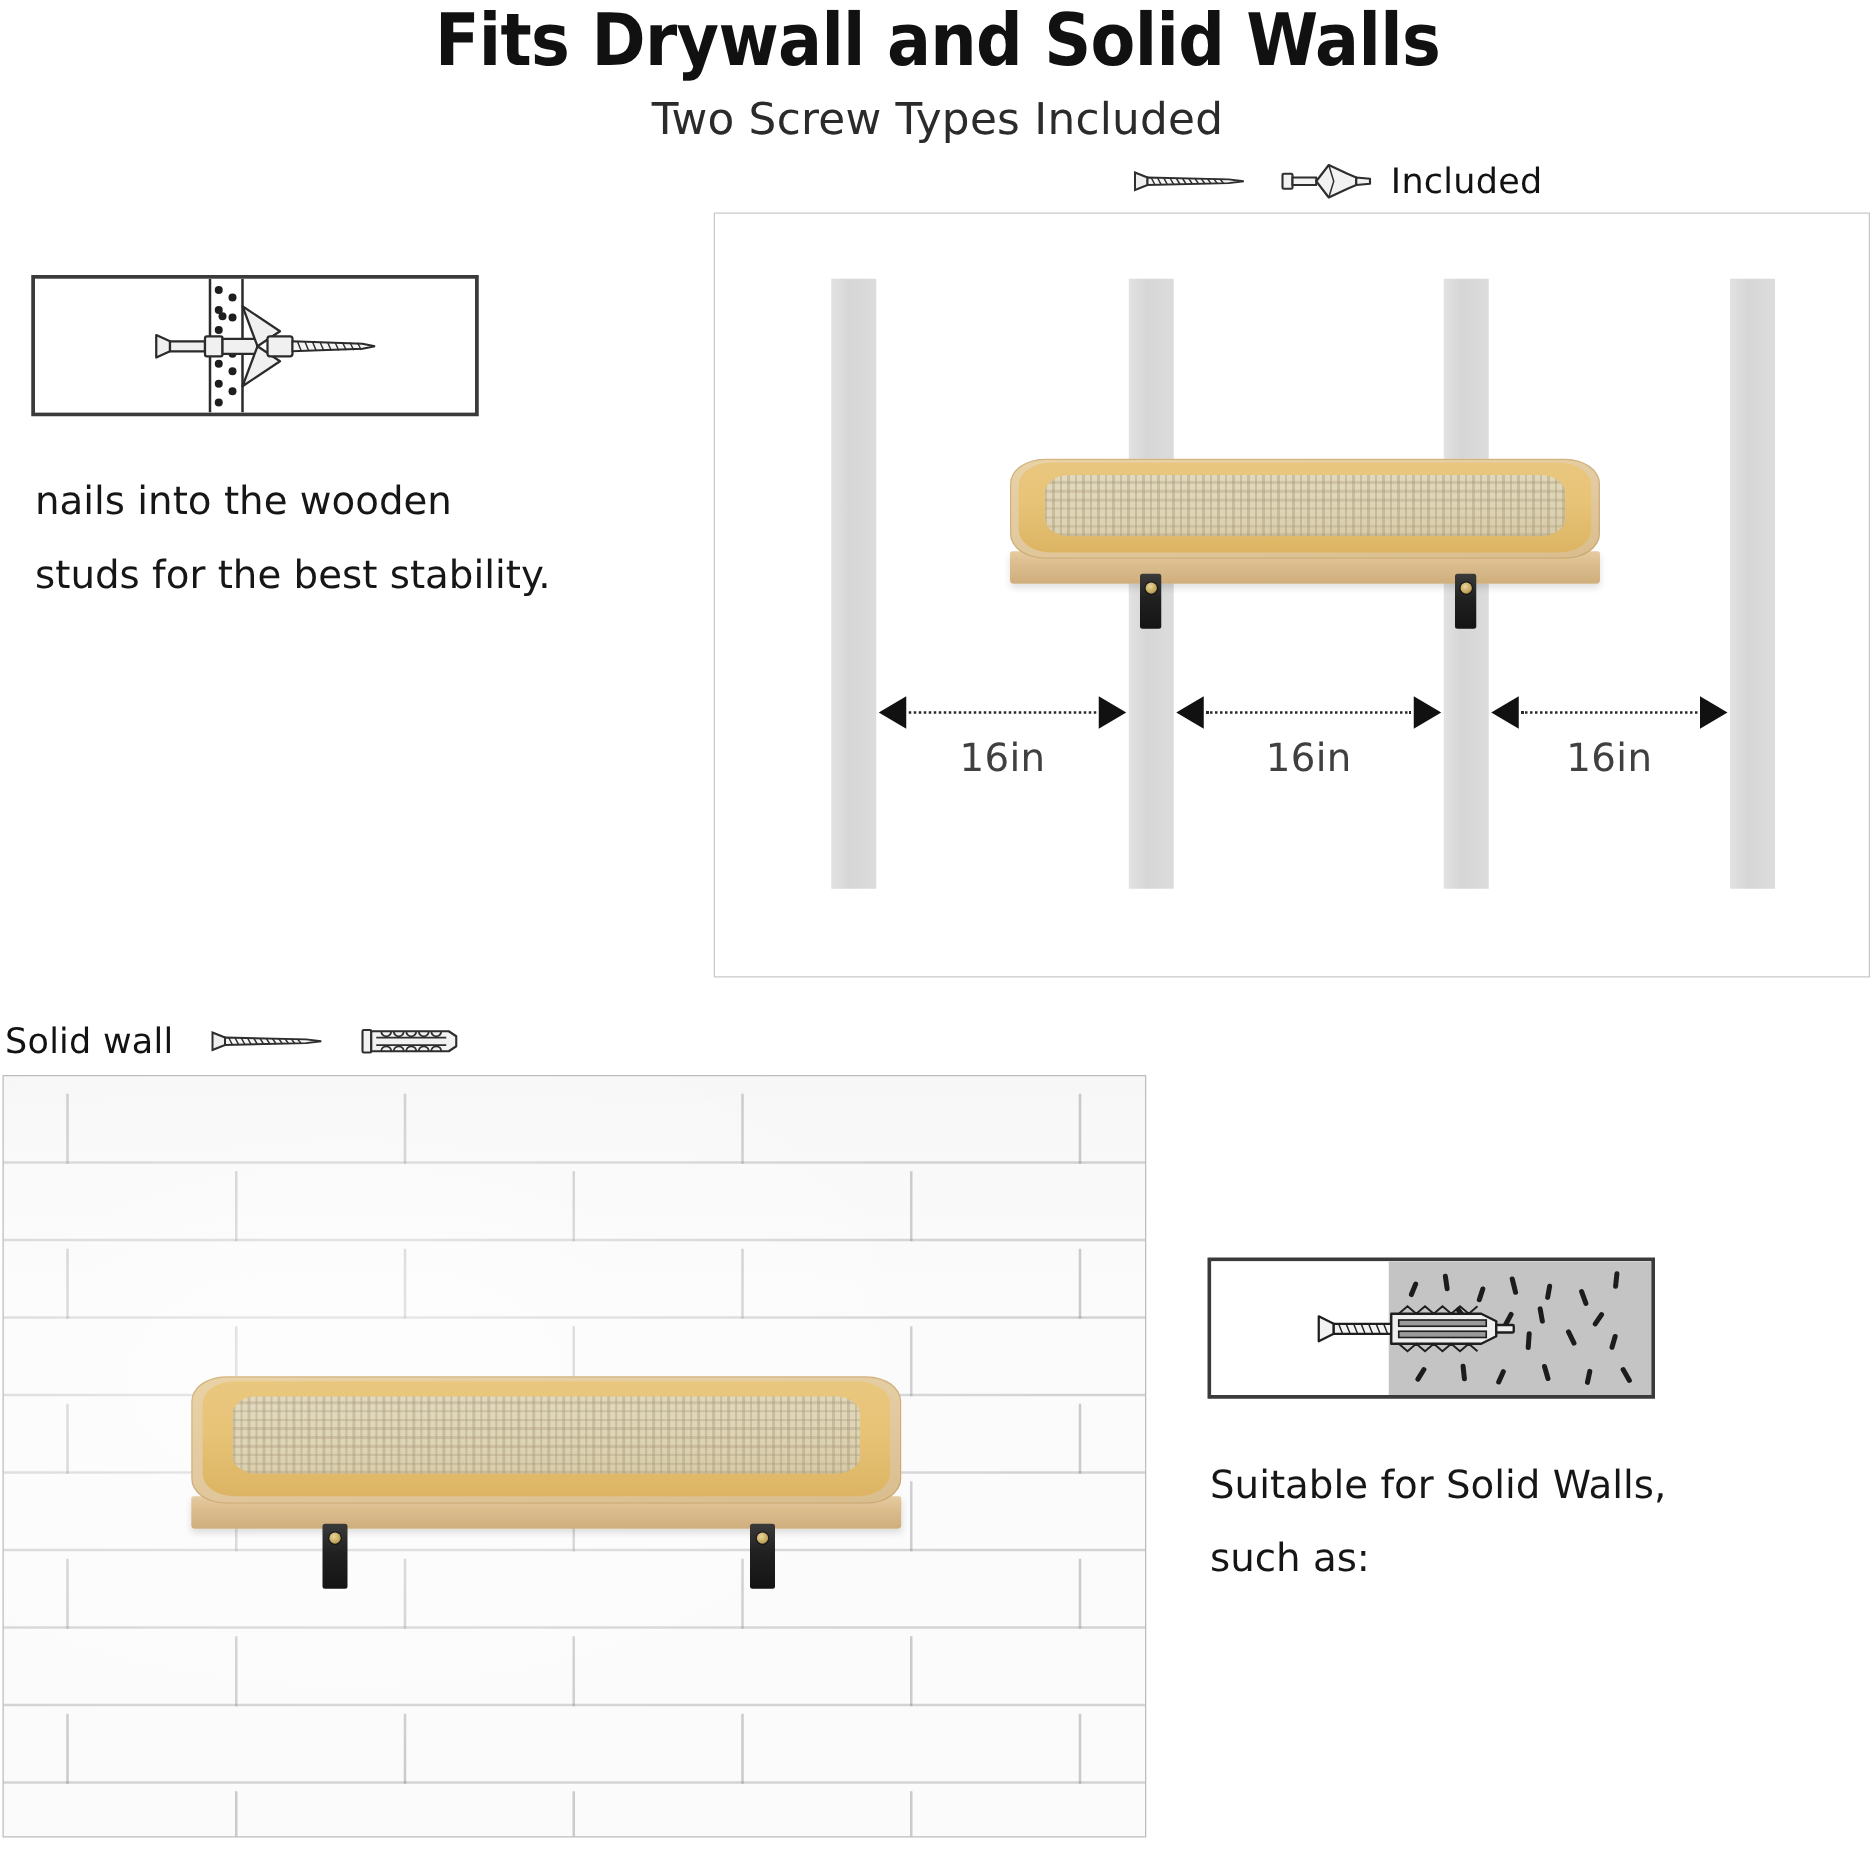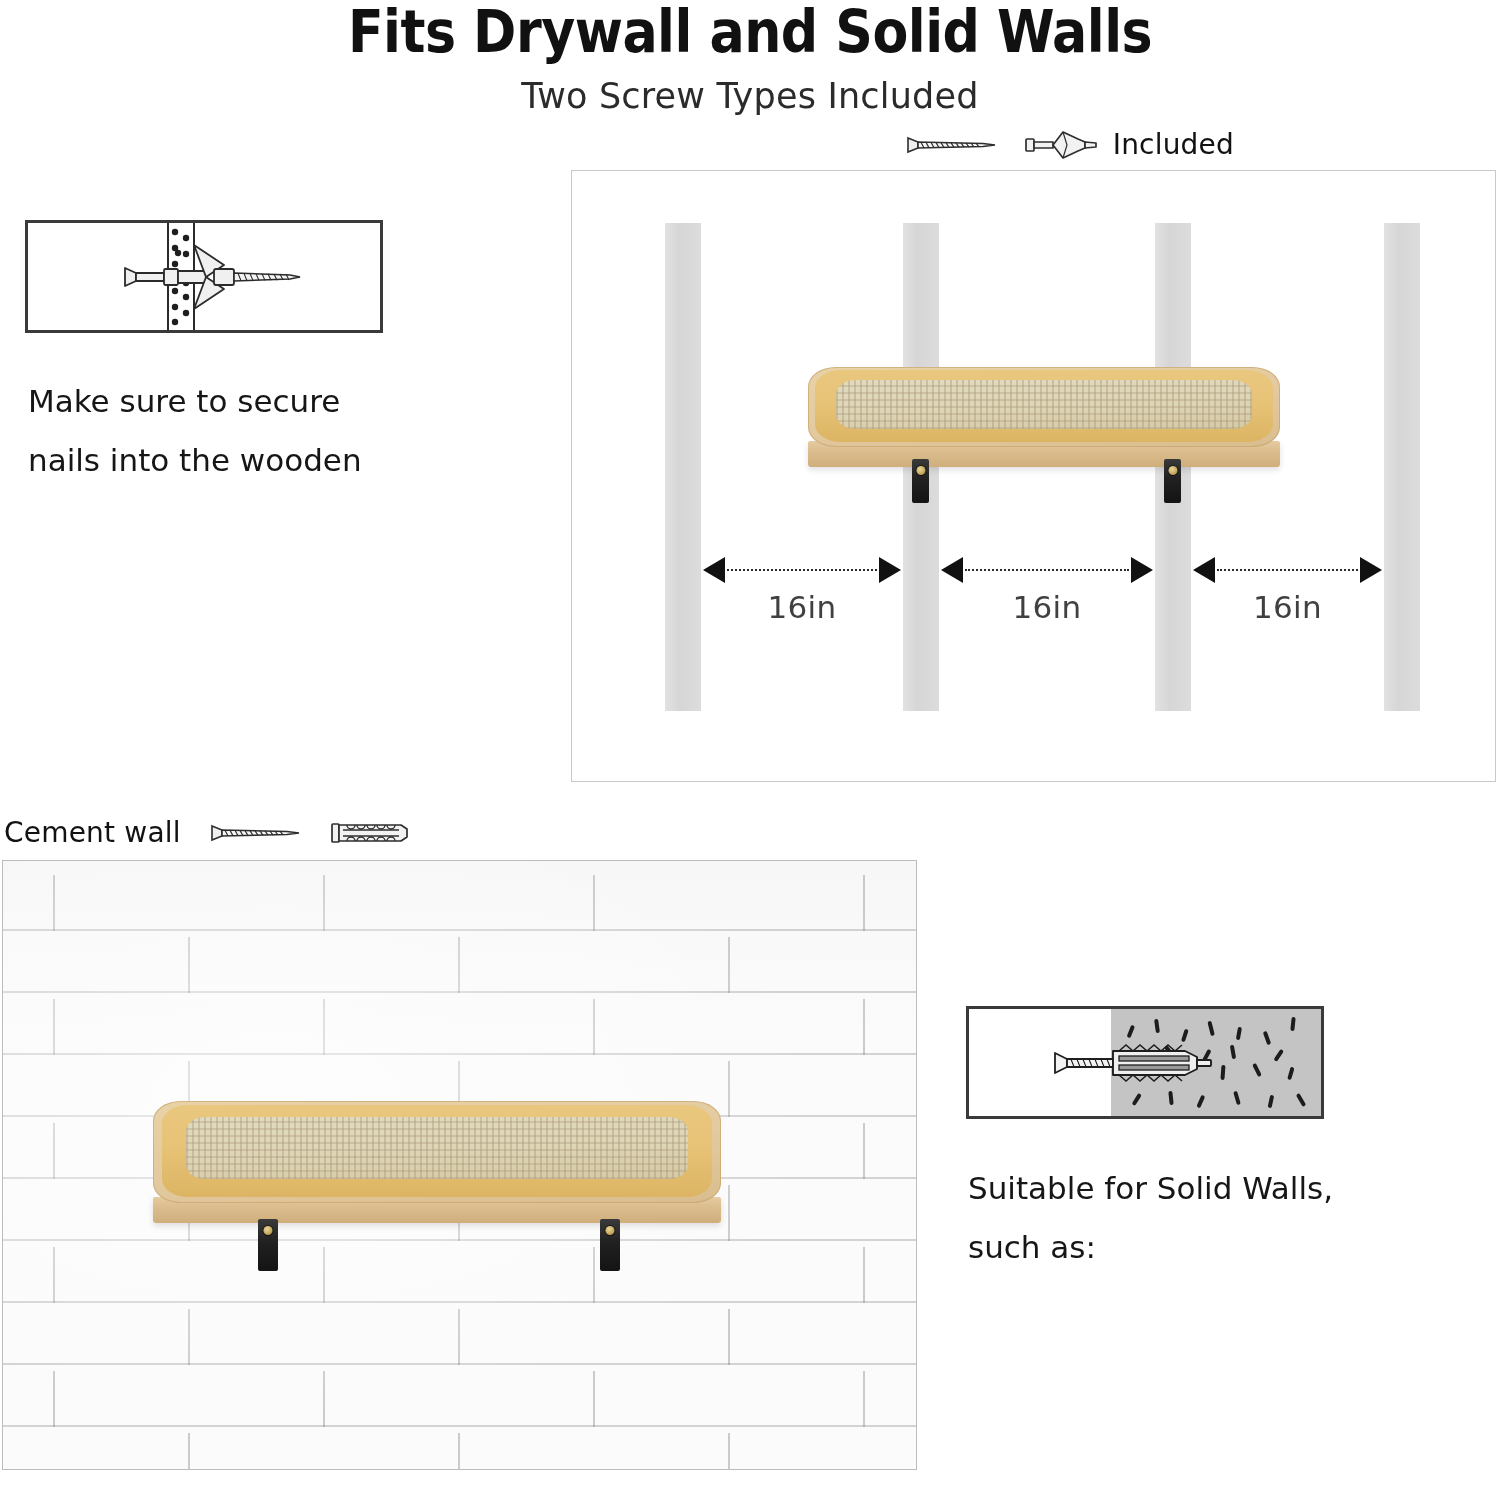--- a/index.html
+++ b/index.html
@@ -231,22 +231,22 @@
         <g stroke-width="1.1">
           <path d="M210 50.3 L213 57.8 M216 50.4 L219 57.7 M222 50.5 L225 57.6
                    M228 50.6 L231 57.5 M234 50.7 L237 57.4 M240 50.8 L243 57.3
                    M246 50.9 L249 57.2 M252 51 L255 57.1 M258 51.1 L261 57"></path>
         </g>
       </g>
     </svg>
   </div>
 
   <div class="body-text" id="text-drywall">
-    <span class="ln">Make sure to secure</span>
     <span class="ln">nails into the wooden</span>
+    <span class="ln">studs for the best stability.</span>
   </div>
 
   <div id="panel-studs">
 
     <div class="stud" style="left:93px"></div>
     <div class="stud" style="left:331px"></div>
     <div class="stud" style="left:583px"></div>
     <div class="stud" style="left:812px"></div>
 
     <div class="shelf" style="left:236px; top:196px; width:472px; height:100px;">
@@ -276,21 +276,21 @@
 
     <div class="dim" style="left:621px; width:189px;">
       <span class="arrow-l"></span>
       <span class="line"></span>
       <span class="arrow-r"></span>
     </div>
     <div class="dim-label" style="left:621px; width:189px;">16in</div>
   </div>
 
   <div class="legend" id="legend-solid">
-    <span class="legend-label">Cement wall</span>
+    <span class="legend-label">Solid wall</span>
     <span class="legend-icon">
       <svg width="96" height="26" viewBox="0 0 96 26">
         <g fill="none" stroke="#2e2e2e" stroke-width="1.6">
           <path d="M3 6 L13 10 L13 16 L3 20 Z" fill="#efefef"></path>
           <path d="M13 10 L78 11.5 L90 13 L78 14.5 L13 16 Z" fill="#f4f4f4"></path>
           <path d="M16 10.2 L19 16 M21 10.2 L24 15.9 M26 10.3 L29 15.8 M31 10.4 L34 15.7
                    M36 10.5 L39 15.6 M41 10.6 L44 15.5 M46 10.7 L49 15.4 M51 10.8 L54 15.3
                    M56 10.9 L59 15.2 M61 11 L64 15.1 M66 11.1 L69 15 M71 11.2 L74 14.9" stroke-width="1.2"></path>
         </g>
       </svg>

